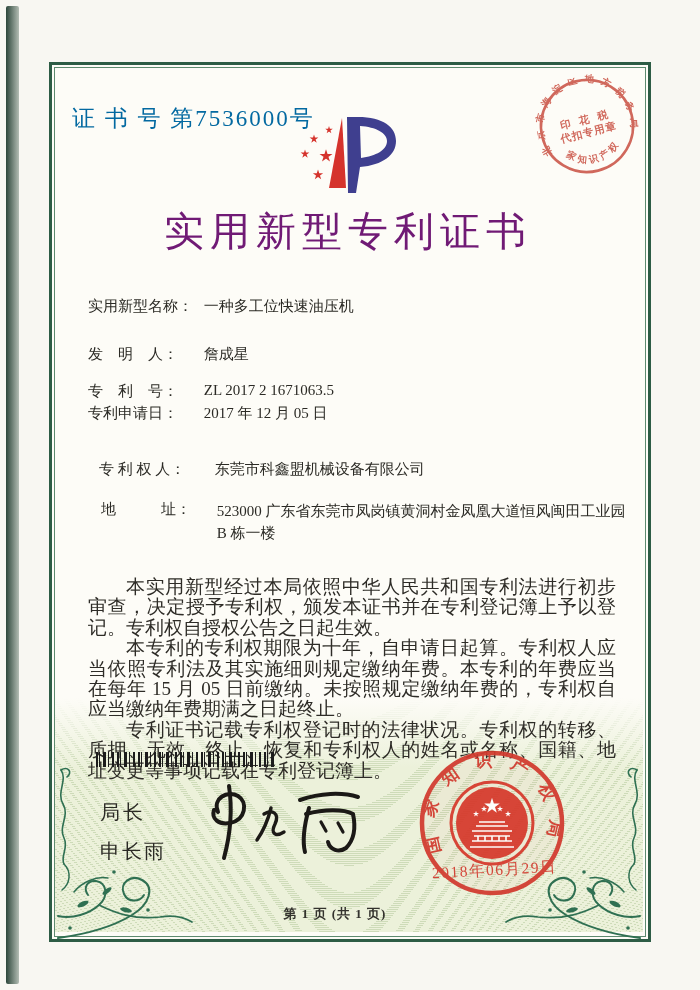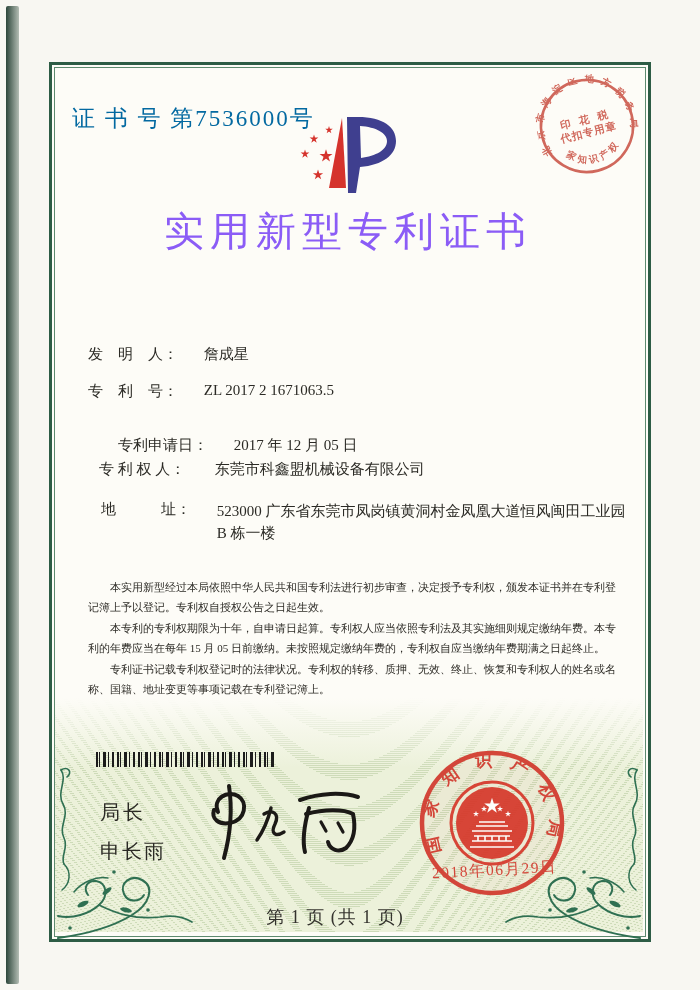--- a/index.html
+++ b/index.html
@@ -14,41 +14,41 @@
   .frame::before{content:"";position:absolute;inset:2px;border:1.2px solid #5d8a6f;pointer-events:none;}
   
   .guilloche{position:absolute;left:55px;top:698px;width:588px;height:234px;
     background-color:#ecf1da;
     background-image:repeating-radial-gradient(120% 95% at 50% 140%,
       rgba(128,163,98,.28) 0 1.2px, rgba(128,163,98,0) 1.2px 6.5px);}
   .guilloche::after{content:"";position:absolute;left:0;top:0;right:0;height:70px;
     background:linear-gradient(180deg,#fdfcf7 0%,rgba(253,252,247,0) 100%);}
   .certno{position:absolute;left:72px;top:103px;font-size:23px;letter-spacing:2px;color:#0369a1;}
   .title{position:absolute;left:50px;top:204px;width:596px;text-align:center;
-         font-size:40px;letter-spacing:6px;color:#8b5cf6;font-weight:500;}
+         font-size:40px;letter-spacing:6px;color:#701a75;font-weight:500;}
   .row{position:absolute;left:88px;font-size:15px;color:#2b2a25;font-weight:500;}
   .row .lab{display:inline-block;width:112px;vertical-align:top;}
   .row .val{display:inline-block;vertical-align:top;}
   .row .val.wrap{width:412px;line-height:22px;}
   .pair2{position:absolute;left:360px;top:0;white-space:nowrap;}
-  .body-text{position:absolute;left:88px;top:577px;width:528px;font-size:11px;
+  .body-text{position:absolute;left:88px;top:577px;width:528px;font-size:19px;
              line-height:20.4px;color:#2e2c27;text-align:justify;}
   .body-text p{margin:0;text-indent:2em;}
   .barcode{position:absolute;left:96px;top:752px;width:178px;height:15px;
     background:repeating-linear-gradient(90deg,
       #1c1c1c 0 2px,rgba(0,0,0,0) 2px 3px,#1c1c1c 3px 4px,rgba(0,0,0,0) 4px 7px,
       #1c1c1c 7px 10px,rgba(0,0,0,0) 10px 12px,#1c1c1c 12px 13px,rgba(0,0,0,0) 13px 16px,
       #1c1c1c 16px 18px,rgba(0,0,0,0) 18px 21px);}
   .officer{position:absolute;left:100px;top:799px;font-size:20px;letter-spacing:3px;color:#2b2a25;}
   .officer .nm{margin-top:12px;letter-spacing:2px;}
   .sig{position:absolute;left:196px;top:778px;}
   .seal{position:absolute;left:410px;top:741px;opacity:.93;}
   .stamp{position:absolute;left:537px;top:76px;opacity:.85;transform:rotate(-14deg);}
   .footer{position:absolute;left:35px;top:905px;width:600px;text-align:center;
-          font-size:18px;letter-spacing:1px;color:#33322d;}
+          font-size:13px;letter-spacing:1px;color:#33322d;font-weight:bold;}
   .flourish{position:absolute;}
   svg text{font-family:"Liberation Serif","DejaVu Serif",serif;}
 </style>
 </head>
 <body>
 
 <div class="photo">
   <div class="spine"></div>
 
   <div class="frame"></div>
@@ -104,29 +104,33 @@
       <path transform="translate(31,16) scale(4)" d="M0,-1 L0.588,0.809 L-0.951,-0.309 L0.951,-0.309 L-0.588,0.809 Z"></path>
       <path transform="translate(16,25) scale(4.6)" d="M0,-1 L0.588,0.809 L-0.951,-0.309 L0.951,-0.309 L-0.588,0.809 Z"></path>
       <path transform="translate(7,40) scale(4.6)" d="M0,-1 L0.588,0.809 L-0.951,-0.309 L0.951,-0.309 L-0.588,0.809 Z"></path>
       <path transform="translate(28,42) scale(6.8)" d="M0,-1 L0.588,0.809 L-0.951,-0.309 L0.951,-0.309 L-0.588,0.809 Z"></path>
       <path transform="translate(20,61) scale(5.4)" d="M0,-1 L0.588,0.809 L-0.951,-0.309 L0.951,-0.309 L-0.588,0.809 Z"></path>
     </g>
   </svg>
 
   <div class="title">实用新型专利证书</div>
 
+  <div class="row" style="top:297px;">
+    <span class="lab">实用新型名称：</span>
+    <span class="val">一种多工位快速油压机</span>
+  </div>
   <div class="row" style="top:345px;">
     <span class="lab">发　明　人：</span>
     <span class="val">詹成星</span>
   </div>
   <div class="row" style="top:382px;">
     <span class="lab">专　利　号：</span>
     <span class="val">ZL 2017 2 1671063.5</span>
   </div>
-  <div class="row" style="top:436px;margin-left:30px;">
+  <div class="row" style="top:404px;">
     <span class="lab">专利申请日：</span>
     <span class="val">2017 年 12 月 05 日</span>
   </div>
   <div class="row" style="top:460px;margin-left:11px;">
     <span class="lab">专 利 权 人：</span>
     <span class="val">东莞市科鑫盟机械设备有限公司</span>
   </div>
   <div class="row" style="top:500px;margin-left:13px;">
     <span class="lab">地　　　址：</span>
     <span class="val wrap">523000 广东省东莞市凤岗镇黄洞村金凤凰大道恒风闽田工业园 B 栋一楼</span>

